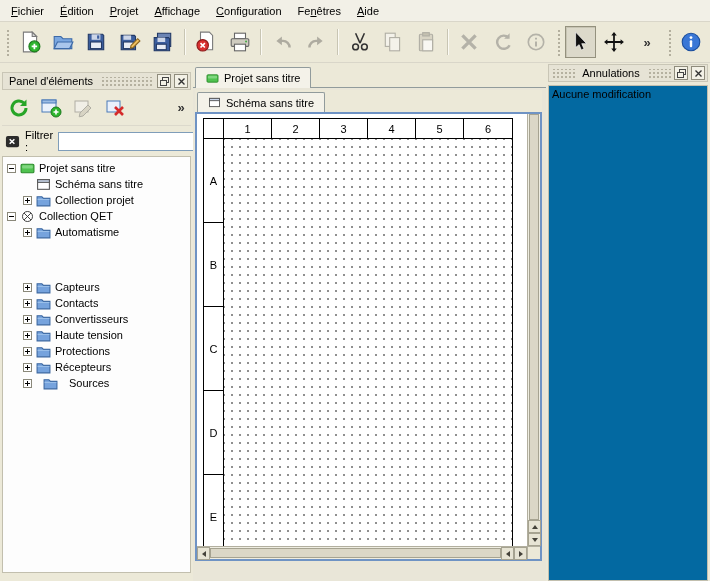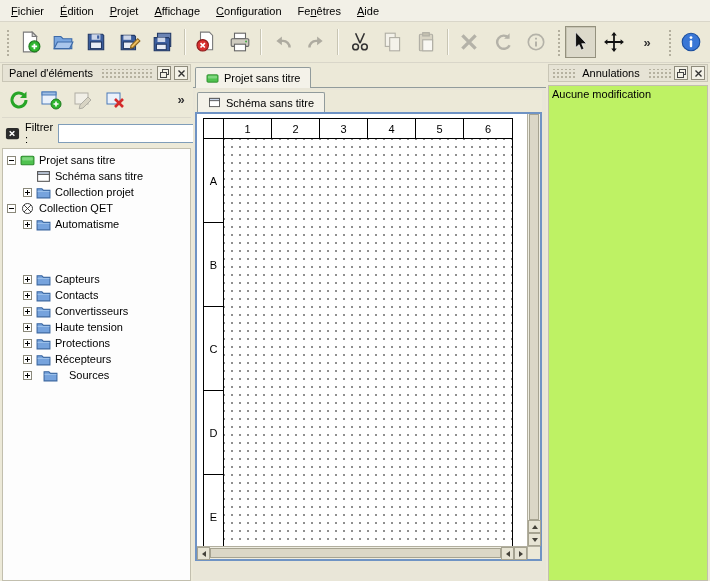--- a/index.html
+++ b/index.html
@@ -21,21 +21,21 @@
   .tb-btn .chev{font-size:13px;font-weight:bold;color:#333}
   .tb-sep{width:2px;height:26px;margin:0 4px;border-left:1px solid #c8c5b3;border-right:1px solid #fbfaf4}
   .tb-handle{width:5px;height:28px;margin:0 3px;background-image:radial-gradient(#b3af9e 1px,transparent 1.2px);background-size:4px 4px;background-position:1px 1px}
   .icon svg{width:100%;height:100%;display:block}
 
   
   #main{position:absolute;top:64px;left:0;right:0;bottom:0;display:flex}
 
   
   .dock{display:flex;flex-direction:column}
-  #left-dock{width:193px;padding:0 2px}
+  #left-dock{width:193px;padding:8px 2px}
   #right-dock{width:164px;padding:0 2px}
   .dock-titlebar{height:18px;flex:none;display:flex;align-items:center;background:#e6e3d5;border:1px solid #c9c6b6;padding:0 2px;gap:3px}
   .dock-label{padding:0 4px;white-space:nowrap}
   .grip{flex:1;height:9px;background-image:radial-gradient(#b5b1a0 1px,transparent 1.2px);background-size:4px 4px;background-position:1px 2px}
   .dock-btn{flex:none;width:14px;height:14px;border:1px solid #8f8c7c;background:#f3f1e6;display:flex;align-items:center;justify-content:center;cursor:default}
   .dock-btn .icon{width:9px;height:9px}
 
   
   #panel-toolbar{height:36px;flex:none;display:flex;align-items:center;padding:2px 1px;border-bottom:1px solid #dcd9cc}
   #panel-toolbar .tb-btn{width:30px;height:30px}
@@ -88,21 +88,21 @@
   .sb-thumb{flex:1;background:#dbd7c7;border:1px solid #a6a391}
   #vscroll .sb-thumb{margin:0 1px}
   #hscroll .sb-thumb{margin:1px 0}
   .tri{width:0;height:0}
   .tri-up{border-left:3px solid transparent;border-right:3px solid transparent;border-bottom:4px solid #44423a}
   .tri-down{border-left:3px solid transparent;border-right:3px solid transparent;border-top:4px solid #44423a}
   .tri-left{border-top:3px solid transparent;border-bottom:3px solid transparent;border-right:4px solid #44423a}
   .tri-right{border-top:3px solid transparent;border-bottom:3px solid transparent;border-left:4px solid #44423a}
 
   
-  #undo-list{flex:1;background:#bef264;border:1px solid #c2bfae;margin-top:3px}
+  #undo-list{flex:1;background:#0369a1;border:1px solid #c2bfae;margin-top:3px}
   .undo-item{padding:2px 3px;white-space:nowrap}
 </style>
 </head>
 <body>
 
 <div id="app">
 
   <div id="menubar">
       <span class="menu-item"><u>F</u>ichier</span>
       <span class="menu-item"><u>É</u>dition</span>

